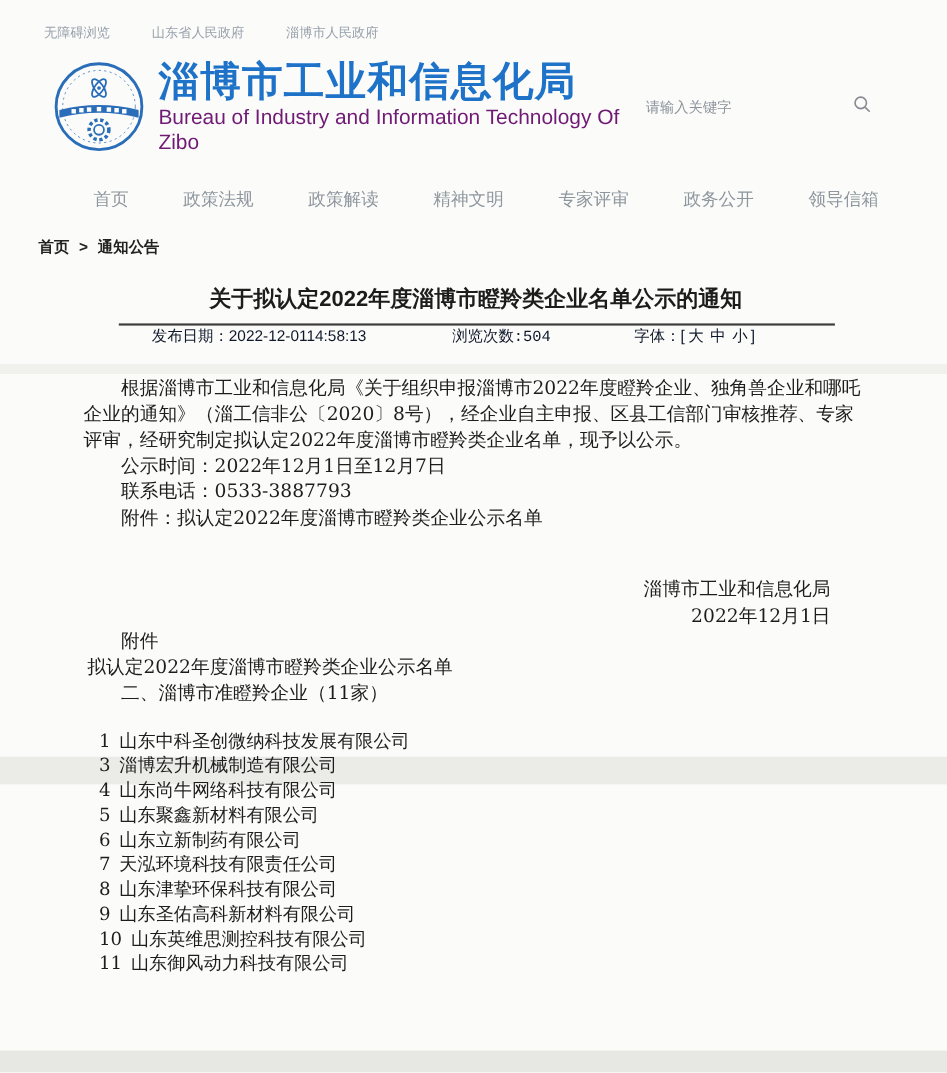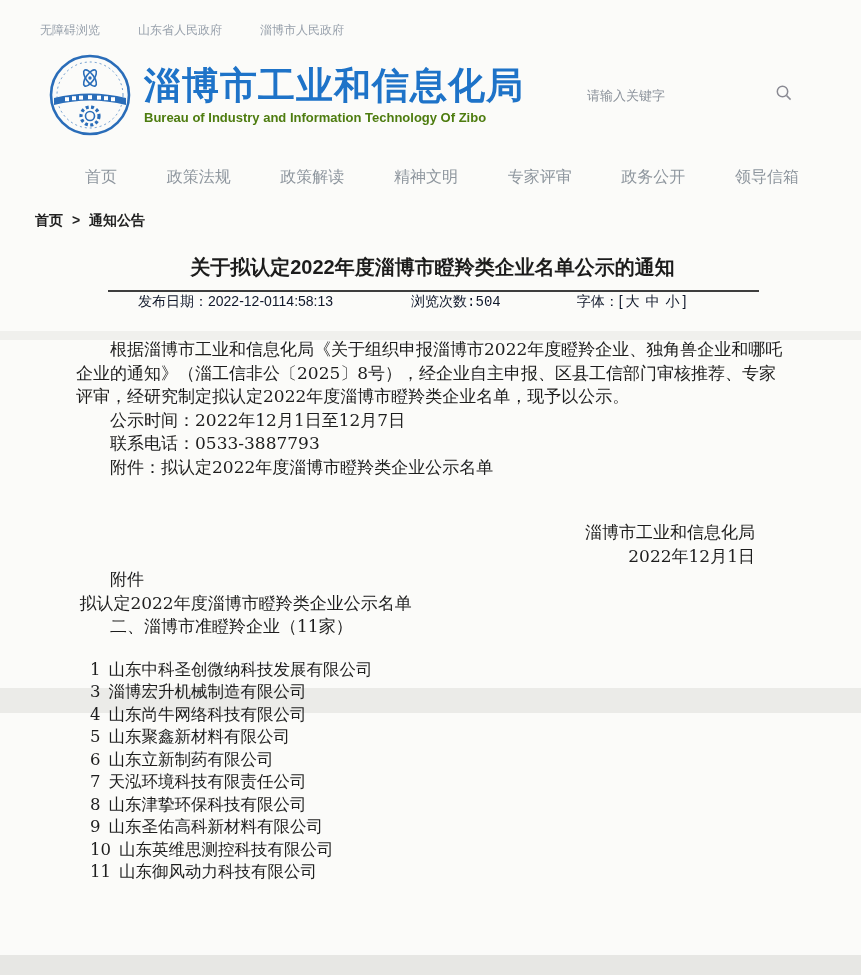--- a/index.html
+++ b/index.html
@@ -24,21 +24,21 @@
   .topbar { display: flex; gap: 38px; padding: 22px 0 0 40px;
             font-size: 12px; color: #98a1ac; }
   .topbar a { color: #98a1ac; text-decoration: none; cursor: pointer; }
 
   
   .header { display: flex; align-items: center; margin: 14px 0 0 48px; }
   .logo { width: 84px; height: 84px; flex: 0 0 auto; }
   .titles { margin-left: 12px; }
   .site-title { font-size: 37px; font-weight: bold; color: #1e73c8;
                 letter-spacing: 1px; line-height: 1.12; }
-  .site-sub { font-size: 13px; color: #4d7c0f; font-weight: bold; margin-top: 3px; }
+  .site-sub { font-size: 19px; color: #701a75; font-weight: normal; margin-top: 3px; }
   .search { margin-left: auto; margin-right: 68px; display: flex; align-items: center; gap: 32px; }
   .search input { border: none; outline: none; background: transparent;
                   width: 150px; font-size: 13px; color: #555;
                   font-family: "Liberation Sans", sans-serif; }
   .search input::placeholder { color: #8b929b; }
   .search .mag { cursor: pointer; display: inline-block; margin-left: 8px; }
 
   
   .nav { display: flex; justify-content: space-between;
          margin: 30px 42px 0 40px; padding: 0 20px 0 45px;
@@ -152,21 +152,21 @@
     <div class="article-title">关于拟认定2022年度淄博市瞪羚类企业名单公示的通知</div>
     <hr class="title-rule">
 
     <div class="meta">
       <span class="m-date"><span>发布日期：</span><span>2022-12-0114:58:13</span></span>
       <span class="m-views"><span>浏览次数:</span><span>504</span></span>
       <span class="m-font"><span>字体：</span><span>[</span><span class="fopt">大</span><span class="fopt">中</span><span class="fopt">小</span><span>]</span></span>
     </div>
 
     <div class="doc">
-      <p>根据淄博市工业和信息化局《关于组织申报淄博市2022年度瞪羚企业、独角兽企业和哪吒企业的通知》（淄工信非公〔2025〕8号），经企业自主申报、区县工信部门审核推荐、专家评审，经研究制定拟认定2022年度淄博市瞪羚类企业名单，现予以公示。</p>
+      <p>根据淄博市工业和信息化局《关于组织申报淄博市2022年度瞪羚企业、独角兽企业和哪吒企业的通知》（淄工信非公〔2020〕8号），经企业自主申报、区县工信部门审核推荐、专家评审，经研究制定拟认定2022年度淄博市瞪羚类企业名单，现予以公示。</p>
       <p>公示时间：2022年12月1日至12月7日</p>
       <p>联系电话：0533-3887793</p>
       <p>附件：拟认定2022年度淄博市瞪羚类企业公示名单</p>
 
       <div class="signature">
         <span class="sig-org">淄博市工业和信息化局</span>
         <span class="sig-date">2022年12月1日</span>
       </div>
 
       <p class="attach-label">附件</p>

